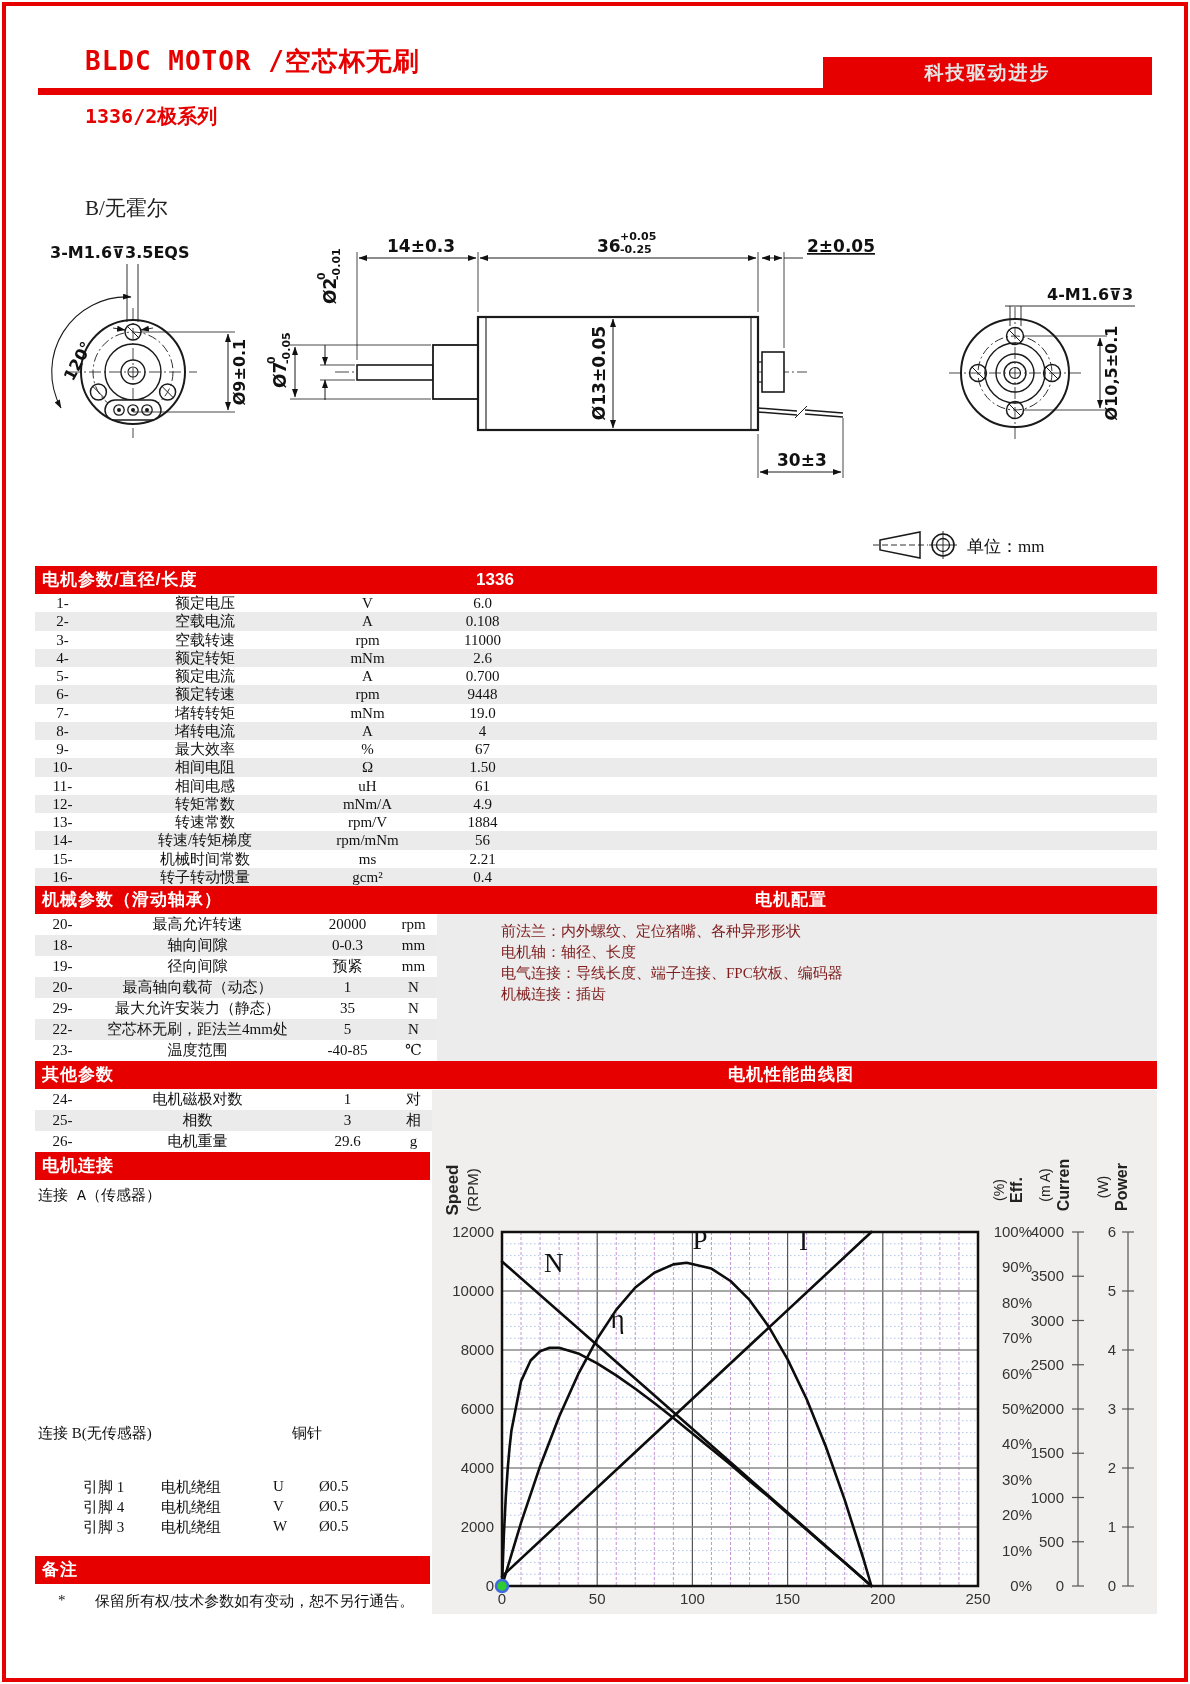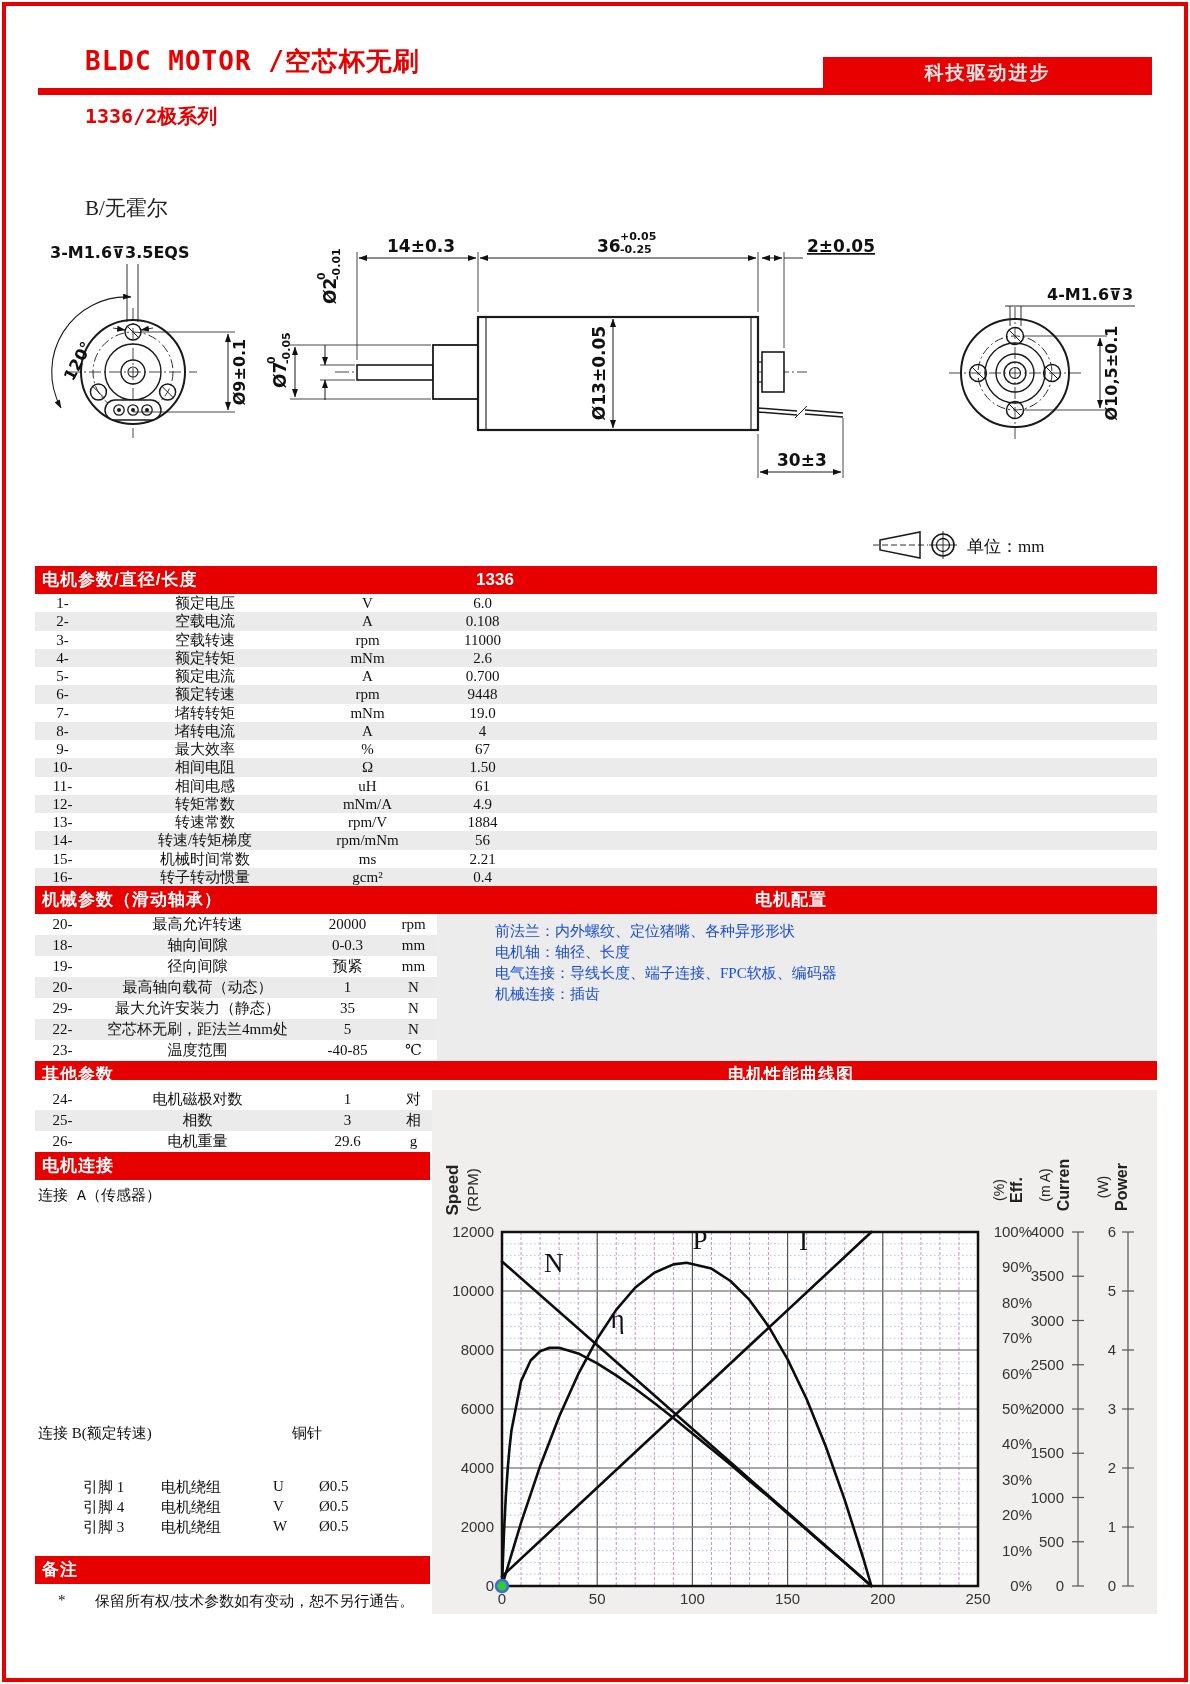--- a/index.html
+++ b/index.html
@@ -20,21 +20,21 @@
   .bar .lt{position:absolute;left:7px;top:0;line-height:28px;letter-spacing:1px;}
   .bar .rt{position:absolute;left:400px;right:10px;top:0;line-height:28px;text-align:center;letter-spacing:1px;}
   .bar .md{position:absolute;left:380px;width:160px;top:0;line-height:28px;text-align:center;}
   
   .trow{display:grid;font:15px "Liberation Serif","DejaVu Serif",serif;color:#111;}
   .t1{grid-template-columns:55px 230px 95px 135px 1fr;height:18.25px;line-height:18.25px;}
   .t2{grid-template-columns:55px 215px 85px 47px;height:21px;line-height:21px;}
   .trow span{text-align:center;overflow:hidden;white-space:nowrap;}
   .trow.alt{background:#ebebeb;}
   #cfgpanel{left:437px;top:914px;width:720px;height:147px;background:#ececec;}
-  .cfgline{position:absolute;left:58px;font:15px "Liberation Serif","DejaVu Serif",serif;color:#1d4ed8;white-space:nowrap;}
+  .cfgline{position:absolute;left:64px;font:15px "Liberation Serif","DejaVu Serif",serif;color:#7f1d1d;white-space:nowrap;}
   .plain{font:15px "Liberation Serif","DejaVu Serif",serif;color:#111;white-space:nowrap;}
   .pinrow{display:grid;grid-template-columns:78px 112px 46px 75px;height:20px;line-height:20px;
           font:15px "Liberation Serif","DejaVu Serif",serif;color:#111;}
   .pinrow span{text-align:left;margin-top:32px;}
   
   #chartbox{left:432px;top:1090px;width:725px;height:524px;background:#f0efee;}
   .dimtxt{font:bold 16px "DejaVu Sans",sans-serif;fill:#111;}
   .dimtxt2{font:bold 17px "DejaVu Sans",sans-serif;fill:#111;}
   .dimsmall{font:bold 11px "DejaVu Sans",sans-serif;fill:#111;}
   .dwglabel{font:21px "Liberation Serif","DejaVu Serif",serif;fill:#222;}
@@ -349,21 +349,21 @@
         <span>℃</span>
       </div>
     </div>
   <div class="abs" id="cfgpanel">
       <div class="cfgline" style="top: 8px;">前法兰：内外螺纹、定位猪嘴、各种异形形状</div>
       <div class="cfgline" style="top: 29px;">电机轴：轴径、长度</div>
       <div class="cfgline" style="top: 50px;">电气连接：导线长度、端子连接、FPC软板、编码器</div>
       <div class="cfgline" style="top: 71px;">机械连接：插齿</div>
     </div>
 
-  <div class="abs bar" style="left:35px;top:1061px;width:1122px;height:19px;">
+  <div class="abs bar" style="left:35px;top:1061px;width:1122px;height:28px;">
     <span class="lt">其他参数</span>
     <span class="rt">电机性能曲线图</span>
   </div>
   <div class="abs" id="t3-rows" style="left:35px;top:1089px;width:402px;">
       <div class="trow t2">
         <span>24-</span>
         <span>电机磁极对数</span>
         <span>1</span>
         <span>对</span>
       </div>
@@ -378,21 +378,21 @@
         <span>电机重量</span>
         <span>29.6</span>
         <span>g</span>
       </div>
     </div>
 
   <div class="abs bar" style="left:35px;top:1152px;width:395px;height:28px;">
     <span class="lt">电机连接</span>
   </div>
   <div class="abs plain" style="left:38px;top:1186px;font-family:Liberation Mono, monospace;">连接 A（传感器）</div>
-  <div class="abs plain" style="left:38px;top:1424px;">连接 B(额定转速)</div>
+  <div class="abs plain" style="left:38px;top:1424px;">连接 B(无传感器)</div>
   <div class="abs plain" style="left:292px;top:1424px;">铜针</div>
   <div class="abs" id="pin-rows" style="left:83px;top:1446px;width:340px;">
       <div class="pinrow">
         <span>引脚 1</span>
         <span>电机绕组</span>
         <span>U</span>
         <span>Ø0.5</span>
       </div>
       <div class="pinrow">
         <span>引脚 4</span>

